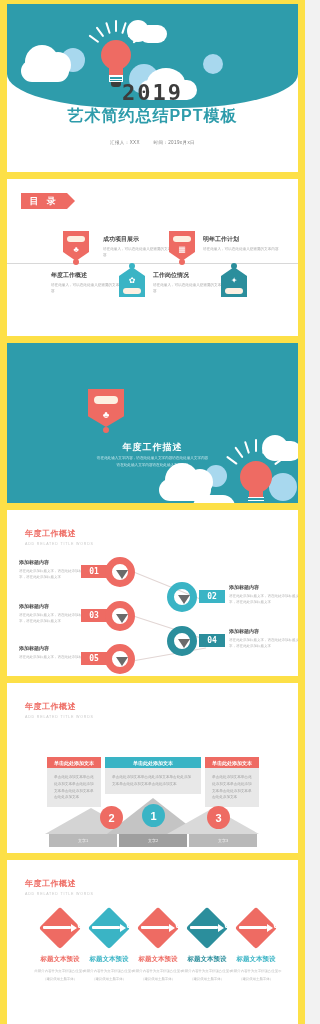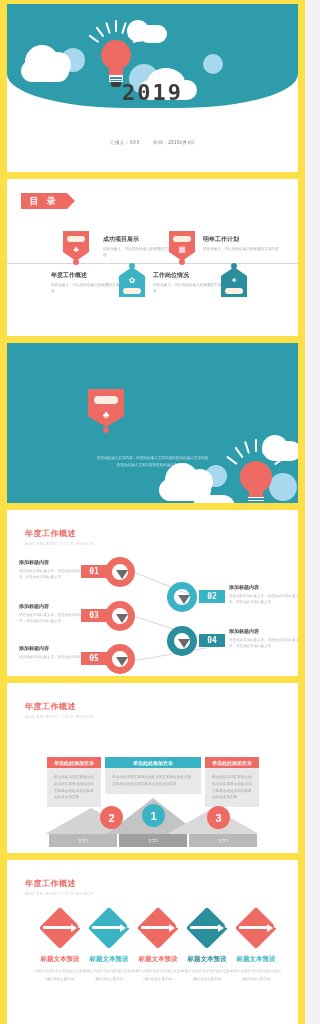--- a/index.html
+++ b/index.html
@@ -286,20 +286,21 @@
       <div class="bulb-neck"></div>
       <div class="bulb-base">
           <i></i>
           <i></i>
           <i></i>
         </div>
       <div class="bulb-screw"></div>
     </div>
 
     <div class="cover-year">2019</div>
+    <div class="cover-title">艺术简约总结PPT模板</div>
     <div class="cover-meta">
       <span>汇报人：XXX</span>
       <span>时间：2019x月x日</span>
     </div>
   </div>
 
   <div class="slide" id="slide-catalog">
     <div class="cat-tag">目 录</div>
     <div class="cat-line"></div>
 
@@ -348,20 +349,21 @@
     </div>
   </div>
 
   <div class="slide" id="slide-section">
     <div class="sec-pin">
       <div class="body"></div>
       <div class="badge"></div>
       <div class="glyph">♣</div>
       <div class="dot"></div>
     </div>
+    <div class="sec-title">年度工作描述</div>
     <div class="sec-desc">
       <div>请在此处输入文字内容，请在此处输入文字内容请在此处输入文字内容</div>
       <div>请在此处输入文字内容请在此处输入文字内容</div>
     </div>
 
     <div class="cloud sec-c1"></div>
     <div class="cloud sec-c2"></div>
     <div class="cloud sec-c1b"></div>
     <div class="cloud sec-c1c"></div>
     <div class="cloud sec-c3"></div>

